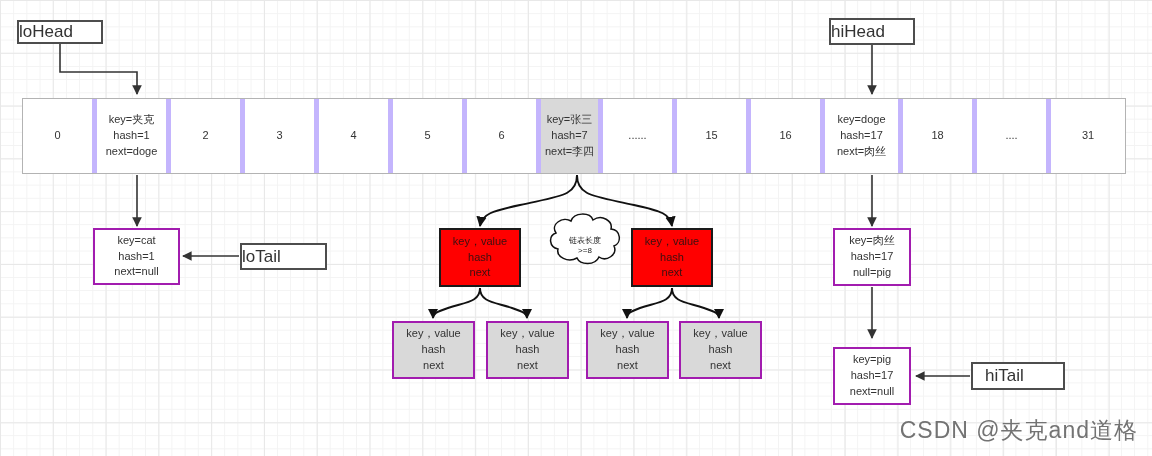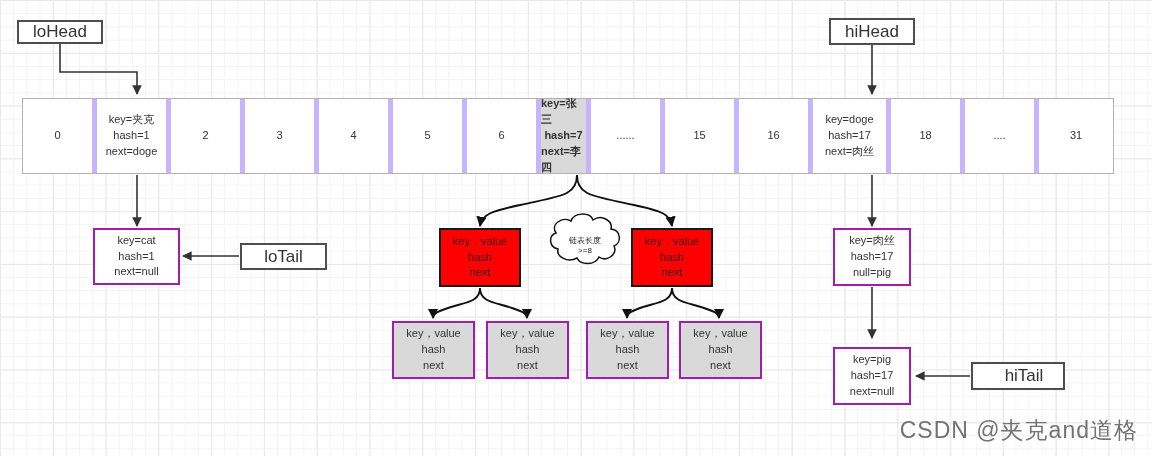--- a/index.html
+++ b/index.html
@@ -13,21 +13,21 @@
       linear-gradient(to right, #f3f3f3 1px, transparent 1px),
       linear-gradient(to bottom, #f3f3f3 1px, transparent 1px);
     background-size:52.8px 52.8px,52.8px 52.8px,13.2px 13.2px,13.2px 13.2px;
     overflow:hidden;
   }
   #stage{position:relative;width:1152px;height:456px;}
   svg#wires{position:absolute;left:0;top:0;width:1152px;height:456px;pointer-events:none;}
 
   .lbl-box{
     position:absolute;border:2px solid #4d4d4d;background:#ffffff;
-    display:flex;align-items:center;justify-content:center;
+    display:flex;align-items:center;
     font-size:17px;color:#333;box-sizing:border-box;
   }
   .node-box{
     position:absolute;border:2px solid #a21caf;background:#ffffff;
     display:flex;flex-direction:column;align-items:center;justify-content:center;
     font-size:11px;color:#333;line-height:1.45;box-sizing:border-box;
   }
   .node-box.grey{background:#d9d9d9;}
   .node-box.red{background:#ff0000;border-color:#1a1a1a;color:#3a1010;}
 
@@ -131,21 +131,21 @@
       </div>
       <div class="cell" style="width: 74px;">
         <span class="n">4</span>
       </div>
       <div class="cell" style="width: 74px;">
         <span class="n">5</span>
       </div>
       <div class="cell" style="width: 74px;">
         <span class="n">6</span>
       </div>
-      <div class="cell filled hl" style="width: 50px; font-weight: bold;">
+      <div class="cell filled hl" style="width: 62px;">
         <span>key=张三</span>
         <span>hash=7</span>
         <span>next=李四</span>
       </div>
       <div class="cell" style="width: 74px;">
         <span class="n">......</span>
       </div>
       <div class="cell" style="width: 74px;">
         <span class="n">15</span>
       </div>

